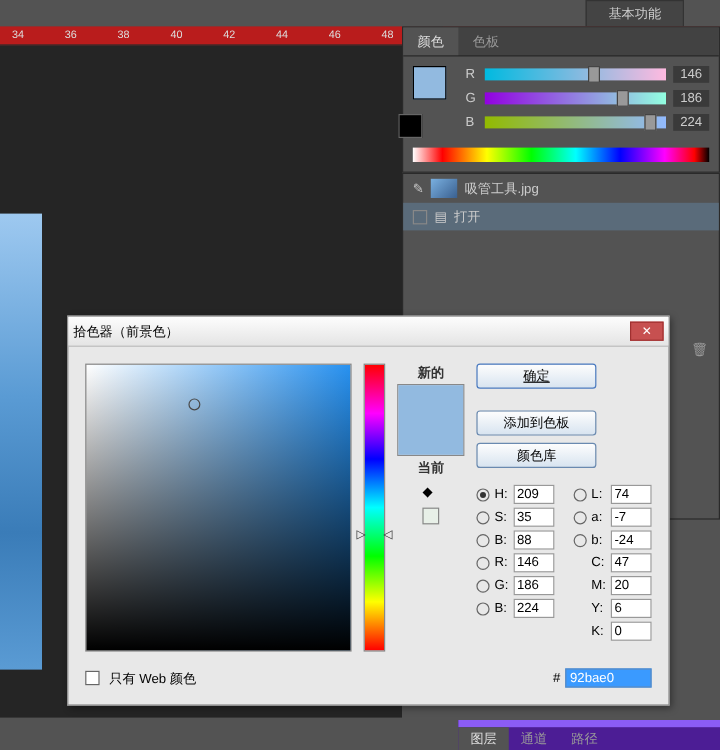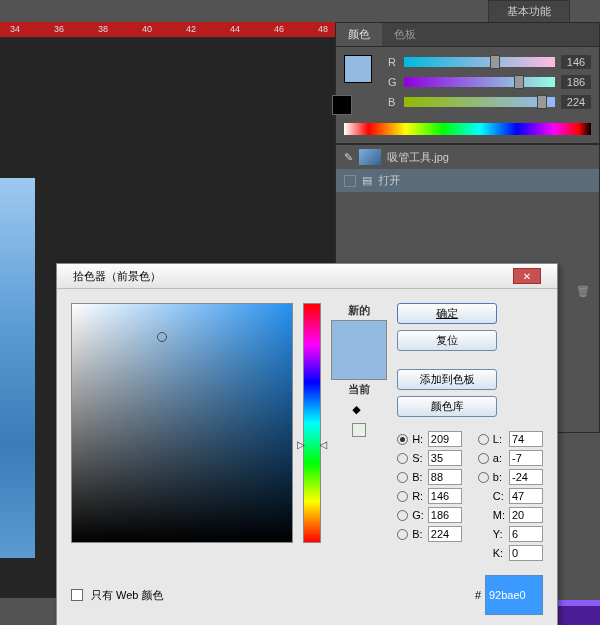--- a/index.html
+++ b/index.html
@@ -33,21 +33,21 @@
 .history-panel{border-top:1px solid #2a2a2a;}
 .hist-item{display:flex;align-items:center;gap:6px;padding:4px 8px;color:#ccc;}
 .hist-item.sel{background:#5a6b7a;}
 .hist-thumb{width:22px;height:16px;background:linear-gradient(135deg,#7ab0e0,#3a6090);}
 .bottom-tabs{position:absolute;right:0;bottom:0;width:218px;display:flex;background:#4c1d95;border-top:6px solid #8b5cf6;}
 .bottom-tabs .panel-tab{padding:2px 10px;}
 .trash{position:absolute;right:10px;bottom:135px;color:#999;}
 
 
 .dialog{position:absolute;left:56px;top:263px;width:502px;background:#e8e8e8;border:1px solid #888;box-shadow:2px 2px 6px rgba(0,0,0,.4);}
-.dlg-title{background:linear-gradient(#fdfdfd,#e4e4e4);padding:4px 16px;display:flex;justify-content:space-between;align-items:center;border-bottom:1px solid #bbb;}
+.dlg-title{background:linear-gradient(#fdfdfd,#e4e4e4);padding:4px 4px;display:flex;justify-content:space-between;align-items:center;border-bottom:1px solid #bbb;}
 .dlg-close{width:28px;height:16px;background:#c75050;color:#fff;display:flex;align-items:center;justify-content:center;border:1px solid #a03030;font-size:10px;}
 .dlg-body{padding:14px;display:flex;gap:10px;}
 .color-field{width:250px;height:240px;background:linear-gradient(to right,#fff,#2791f0);position:relative;border:1px solid #888;}
 .color-field::after{content:"";position:absolute;inset:0;background:linear-gradient(to bottom,transparent,#000);}
 .cf-cursor{position:absolute;width:10px;height:10px;border:1px solid #555;border-radius:50%;left:85px;top:28px;}
 .hue-strip{width:18px;height:240px;background:linear-gradient(180deg,#f00 0%,#f0f 17%,#00f 33%,#0ff 50%,#0f0 67%,#ff0 83%,#f00 100%);border:1px solid #888;position:relative;}
 .hue-ptr{position:absolute;left:-6px;top:136px;font-size:10px;color:#333;}
 .hue-ptr2{position:absolute;right:-6px;top:136px;font-size:10px;color:#333;}
 .mid-col{display:flex;flex-direction:column;align-items:center;gap:2px;}
 .preview-box{width:56px;height:60px;border:1px solid #888;display:flex;flex-direction:column;}
@@ -60,21 +60,21 @@
 .btn{width:100px;padding:2px 0;text-align:center;background:linear-gradient(#fdfdfd,#d8e4f0);border:1px solid #6a8ab0;border-radius:3px;cursor:pointer;}
 .btn.primary{border:1px solid #4a7ac0;text-decoration:underline;}
 .inputs-grid{margin-top:8px;display:grid;grid-template-columns:auto auto auto 8px auto auto auto;gap:3px 4px;align-items:center;}
 .inputs-grid input[type=text]{width:34px;padding:1px 2px;border:1px solid #999;background:#fff;}
 .inputs-grid label{font-size:11px;}
 .radio{appearance:none;width:11px;height:11px;border:1px solid #666;border-radius:50%;display:inline-block;position:relative;}
 .radio.checked::after{content:"";position:absolute;inset:2px;background:#333;border-radius:50%;}
 .dlg-foot{padding:0 14px 14px;display:flex;align-items:center;gap:8px;}
 .chk{width:12px;height:12px;border:1px solid #666;background:#fff;}
 .hex-row{margin-left:auto;display:flex;align-items:center;gap:4px;}
-.hex-input{width:58px;padding:13px 3px;border:1px solid #5a8ac0;}
+.hex-input{width:72px;padding:1px 3px;border:1px solid #5a8ac0;}
 .hex-input.sel{background:#3a9aff;color:#fff;}
 </style>
 </head>
 <body>
 
 <div class="topbar">
   <div class="topbar-tab">基本功能</div>
 </div>
 
 <div class="ruler">
@@ -178,21 +178,20 @@
       <div class="preview-box">
         <div class="preview-new"></div>
         <div class="preview-cur"></div>
       </div>
       <div class="mid-label">当前</div>
       <div class="cube-icon">◆</div>
       <div class="smallbox"></div>
     </div>
     <div class="right-col">
       <div class="btn primary">确定</div>
-      <div class="btn">复位</div>
       <div style="height:6px"></div>
       <div class="btn">添加到色板</div>
       <div class="btn">颜色库</div>
 
       <div class="inputs-grid">
         <span class="radio checked"></span>
           <label>H:</label>
           <input type="text" value="209" style="">
           <span></span>
         <span class="radio"></span>

